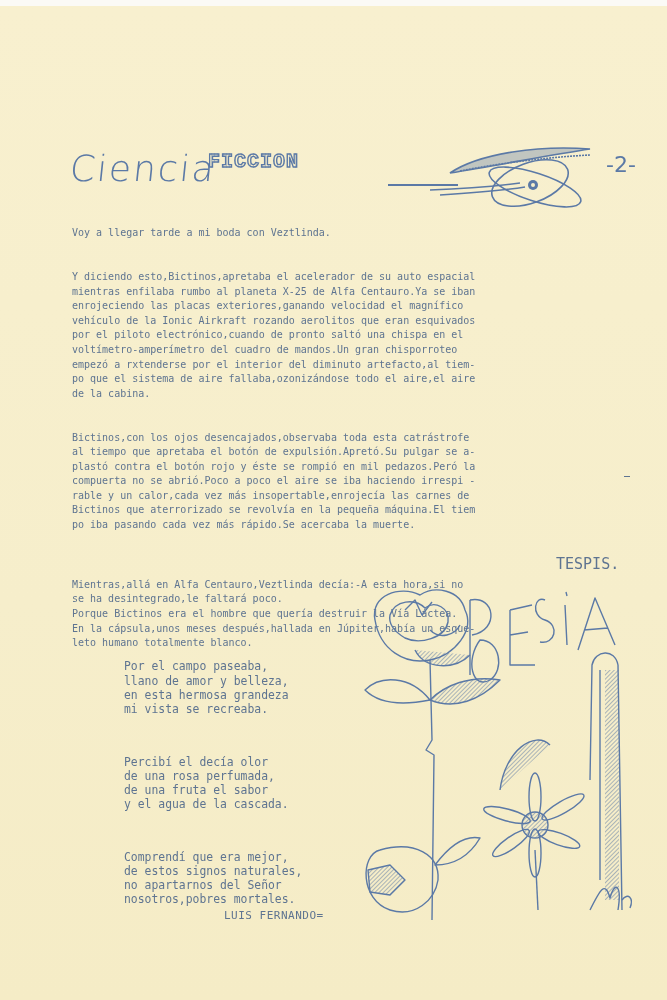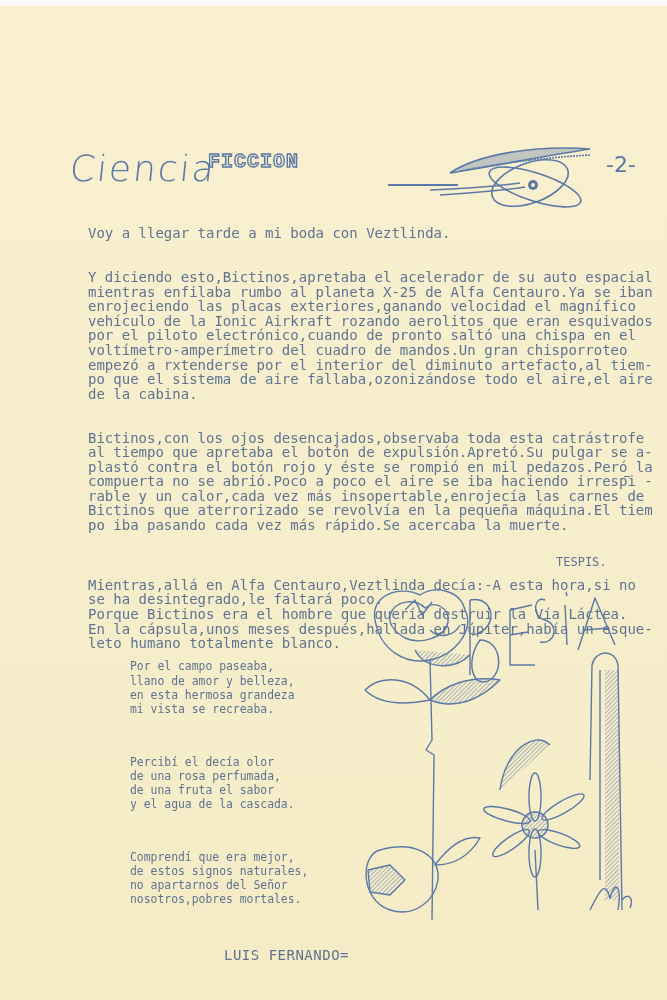--- a/index.html
+++ b/index.html
@@ -30,31 +30,31 @@
     background:repeating-linear-gradient(90deg, rgba(91,121,166,.35) 0 1px, transparent 1px 3px);
     -webkit-background-clip:text; background-clip:text;
   }
   .title-underline { position:absolute; left:318px; top:36px; width:70px; height:2px; background:#5b79a6; }
   .spaceship { position:absolute; left:430px; top:135px; }
   .page-num {
     position:absolute; left:606px; top:152px; font-family:"DejaVu Sans", sans-serif;
     font-size:22px; color:#5b79a6;
   }
   .story {
-    position:absolute; left:88px; top:197px; width:560px;
-    font-size:14px; line-height:14.6px; white-space:pre; color:#5e7491;
+    position:absolute; left:72px; top:197px; width:560px;
+    font-size:10px; line-height:14.6px; white-space:pre; color:#5e7491;
   }
   .story p { margin:0; }
-  .signature-story { position:absolute; left:556px; top:555px; font-size:12px; color:#5e7491; }
+  .signature-story { position:absolute; left:556px; top:555px; font-size:15px; color:#5e7491; }
   .poem {
     position:absolute; left:124px; top:631px; font-size:11.4px; line-height:14.2px;
     white-space:pre; color:#5e7491;
   }
-  .stanza { margin:0 0 10px 6px; }
-  .signature-poem { position:absolute; left:224px; top:947px; font-size:14px; color:#5e7491; letter-spacing:.5px; }
+  .stanza { margin:0 0 10px 0; }
+  .signature-poem { position:absolute; left:224px; top:909px; font-size:11px; color:#5e7491; letter-spacing:.5px; }
   .illustration { position:absolute; left:360px; top:580px; }
   .dash-mark { position:absolute; left:624px; top:476px; width:6px; height:1px; background:#5e7491; }
 </style>
 </head>
 <body>
 
 <div class="topstrip"></div>
 <div class="paper"></div>
 
 <div class="header">

